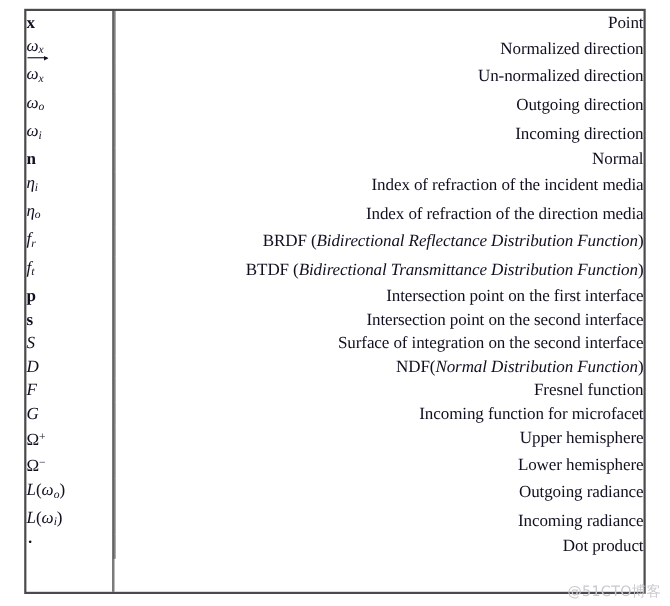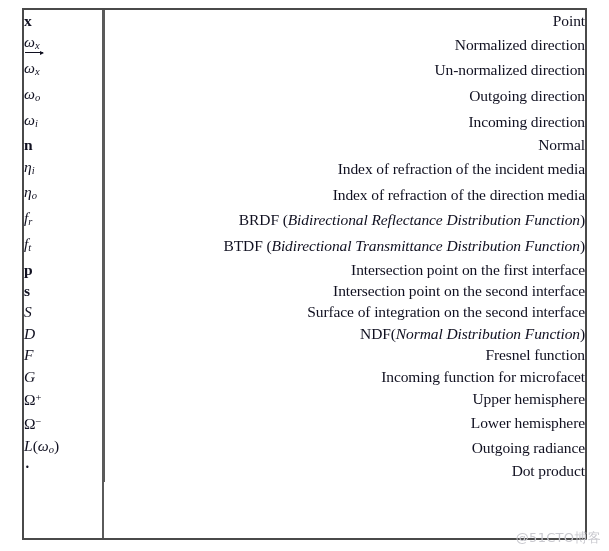--- a/index.html
+++ b/index.html
@@ -230,20 +230,24 @@
       <tr>
         <td class="sym"><span class="mup">Ω</span><sup>−</sup></td>
         <td class="desc">Lower hemisphere</td>
       </tr>
 
       <tr>
         <td class="sym"><span class="mi">L</span><span class="mup">(</span><span class="mi">ω</span><sub>o</sub><span class="mup">)</span></td>
         <td class="desc">Outgoing radiance</td>
       </tr>
 
+      <tr>
+        <td class="sym"><span class="mi">L</span><span class="mup">(</span><span class="mi">ω</span><sub>i</sub><span class="mup">)</span></td>
+        <td class="desc">Incoming radiance</td>
+      </tr>
 
       <tr>
         <td class="sym"><span class="dotprod">·</span></td>
         <td class="desc">Dot product</td>
       </tr>
 
     </tbody>
   </table>
 </div>
 

